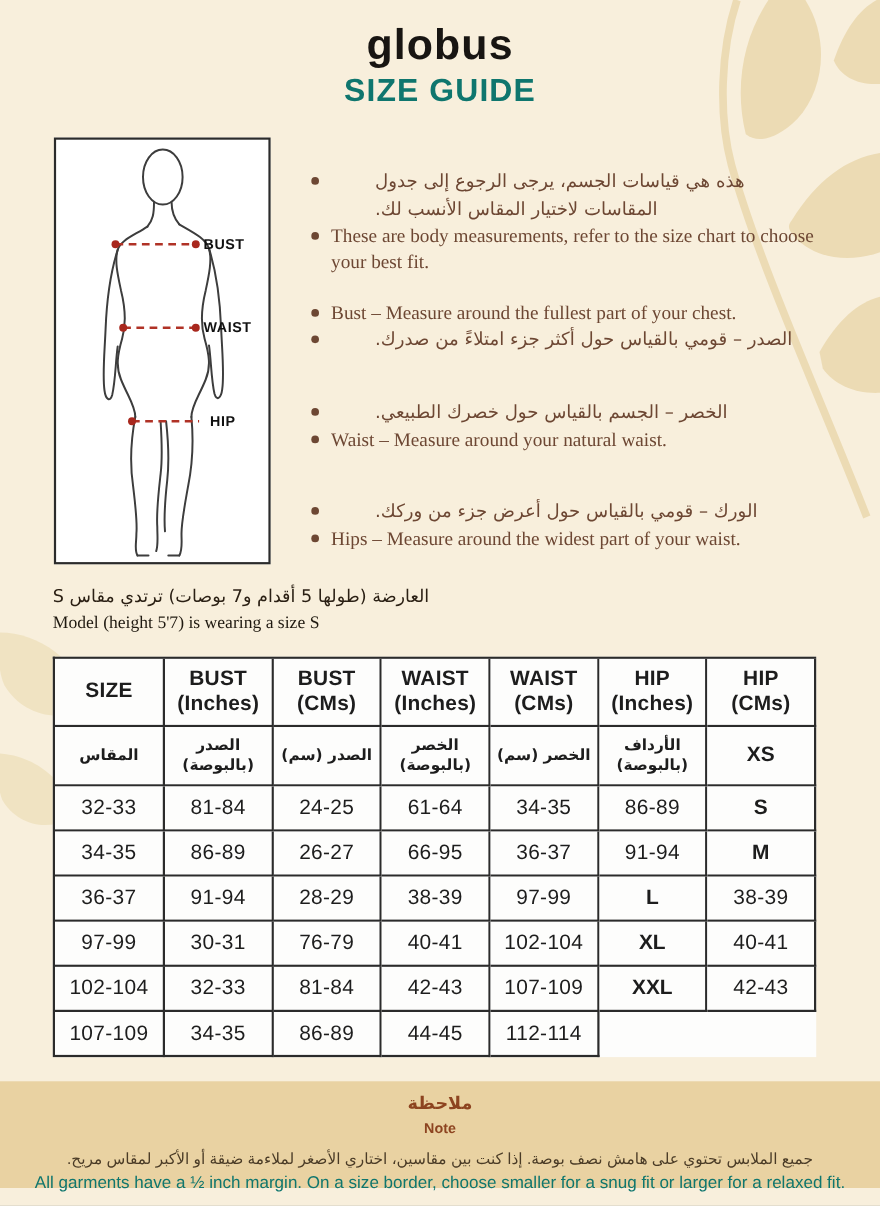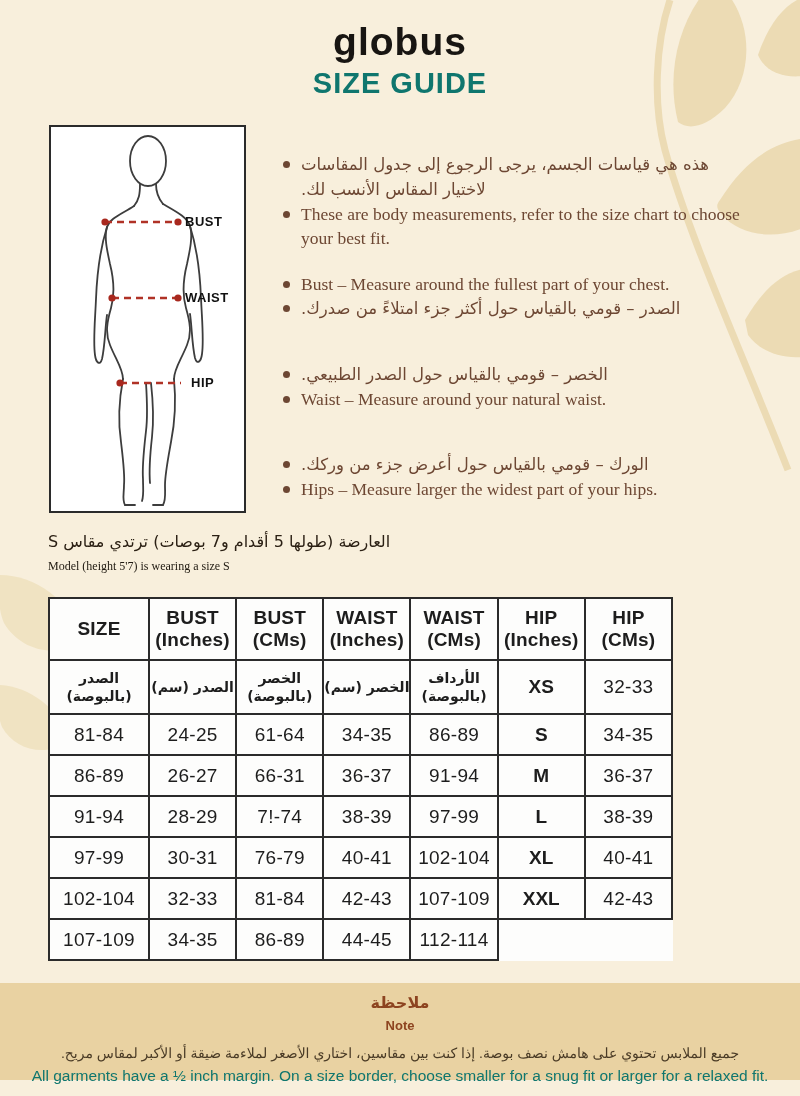--- a/index.html
+++ b/index.html
@@ -34,39 +34,39 @@
   
   .bullets { position:absolute; left:283px; top:152px; width:462px; }
   .group { margin-bottom:22px; }
   .group.g2 { margin-bottom:41px; }
   .group.g3 { margin-bottom:41px; }
   .b-item { display:flex; align-items:flex-start; }
   .dot { flex:none; width:7px; height:7px; border-radius:50%; background:#6d4733; margin:9px 11px 0 0; }
   .txt { flex:1; color:#6d4733; }
   .txt.ar {
     font-family:"DejaVu Sans", sans-serif; direction:rtl; text-align:left;
-    font-size:16.5px; line-height:25px;
+    font-size:16.5px; line-height:25px;margin-left:40px;
   }
   .txt.en {
     font-family:"Liberation Serif", serif; font-size:17.5px; line-height:24px;
   }
 
   
   .model-note { position:absolute; left:48px; top:529px; width:420px; }
   .model-ar {
     font-family:"DejaVu Sans", sans-serif; direction:rtl; text-align:left;
     font-size:16px; line-height:25px; color:#2b2014;
   }
   .model-en {
-    font-family:"Liberation Serif", serif; font-size:12px; line-height:25px; color:#1f1910;
+    font-family:"Liberation Serif", serif; font-size:16px; line-height:25px; color:#1f1910;
   }
 
   
   .size-table {
-    position:absolute; left:48px; top:597px; width:625px;
+    position:absolute; left:48px; top:597px; width:694px;
     display:grid; grid-template-columns:100px repeat(6, 1fr);
     grid-template-rows:62px 54px repeat(6, 41px);
     background:#fdfdfc; border-top:2px solid #2b2b2b; border-left:2px solid #2b2b2b;
   }
   .cell {
     border-right:2px solid #2b2b2b; border-bottom:2px solid #2b2b2b;
     display:flex; flex-direction:column; justify-content:center; align-items:center;
     text-align:center; color:#1d1d1d; background:#fdfdfc;
   }
   .cell .h1, .cell .h2 { font-size:19px; font-weight:bold; line-height:22px; letter-spacing:.2px; }
@@ -165,35 +165,35 @@
             <div class="txt en">Bust – Measure around the fullest part of your chest.</div>
           </div>
         <div class="b-item">
             <span class="dot"></span>
             <div class="txt ar">الصدر – قومي بالقياس حول أكثر جزء امتلاءً من صدرك.</div>
           </div>
       </div>
       <div class="group g3">
         <div class="b-item">
             <span class="dot"></span>
-            <div class="txt ar">الخصر – قومي بالقياس حول الصدر الطبيعي.</div>
+            <div class="txt ar">الخصر – الجسم بالقياس حول خصرك الطبيعي.</div>
           </div>
         <div class="b-item">
             <span class="dot"></span>
             <div class="txt en">Waist – Measure around your natural waist.</div>
           </div>
       </div>
       <div class="group g4">
         <div class="b-item">
             <span class="dot"></span>
             <div class="txt ar">الورك – قومي بالقياس حول أعرض جزء من وركك.</div>
           </div>
         <div class="b-item">
             <span class="dot"></span>
-            <div class="txt en">Hips – Measure larger the widest part of your hips.</div>
+            <div class="txt en">Hips – Measure around the widest part of your waist.</div>
           </div>
       </div>
     </div>
 
     <div class="model-note">
       <div class="model-ar">العارضة (طولها 5 أقدام و7 بوصات) ترتدي مقاس S</div>
       <div class="model-en">Model (height 5'7) is wearing a size S</div>
     </div>
 
     <div class="size-table">
@@ -220,20 +220,24 @@
         </div>
       <div class="cell">
           <div class="h1">HIP</div>
           <div class="h2">(Inches)</div>
         </div>
       <div class="cell">
           <div class="h1">HIP</div>
           <div class="h2">(CMs)</div>
         </div>
 
+      <div class="cell ar">
+          <div class="h1">المقاس</div>
+          <div class="h2"></div>
+        </div>
       <div class="cell ar">
           <div class="h1">الصدر</div>
           <div class="h2">(بالبوصة)</div>
         </div>
       <div class="cell ar">
           <div class="h1">الصدر (سم)</div>
           <div class="h2"></div>
         </div>
       <div class="cell ar">
           <div class="h1">الخصر</div>
@@ -253,29 +257,28 @@
       <div class="cell val">81-84</div>
       <div class="cell val">24-25</div>
       <div class="cell val">61-64</div>
       <div class="cell val">34-35</div>
       <div class="cell val">86-89</div>
 
       <div class="cell sz">S</div>
       <div class="cell val">34-35</div>
       <div class="cell val">86-89</div>
       <div class="cell val">26-27</div>
-      <div class="cell val">66-31</div>
+      <div class="cell val">66-95</div>
       <div class="cell val">36-37</div>
       <div class="cell val">91-94</div>
 
       <div class="cell sz">M</div>
       <div class="cell val">36-37</div>
       <div class="cell val">91-94</div>
       <div class="cell val">28-29</div>
-      <div class="cell val">7!-74</div>
       <div class="cell val">38-39</div>
       <div class="cell val">97-99</div>
 
       <div class="cell sz">L</div>
       <div class="cell val">38-39</div>
       <div class="cell val">97-99</div>
       <div class="cell val">30-31</div>
       <div class="cell val">76-79</div>
       <div class="cell val">40-41</div>
       <div class="cell val">102-104</div>

